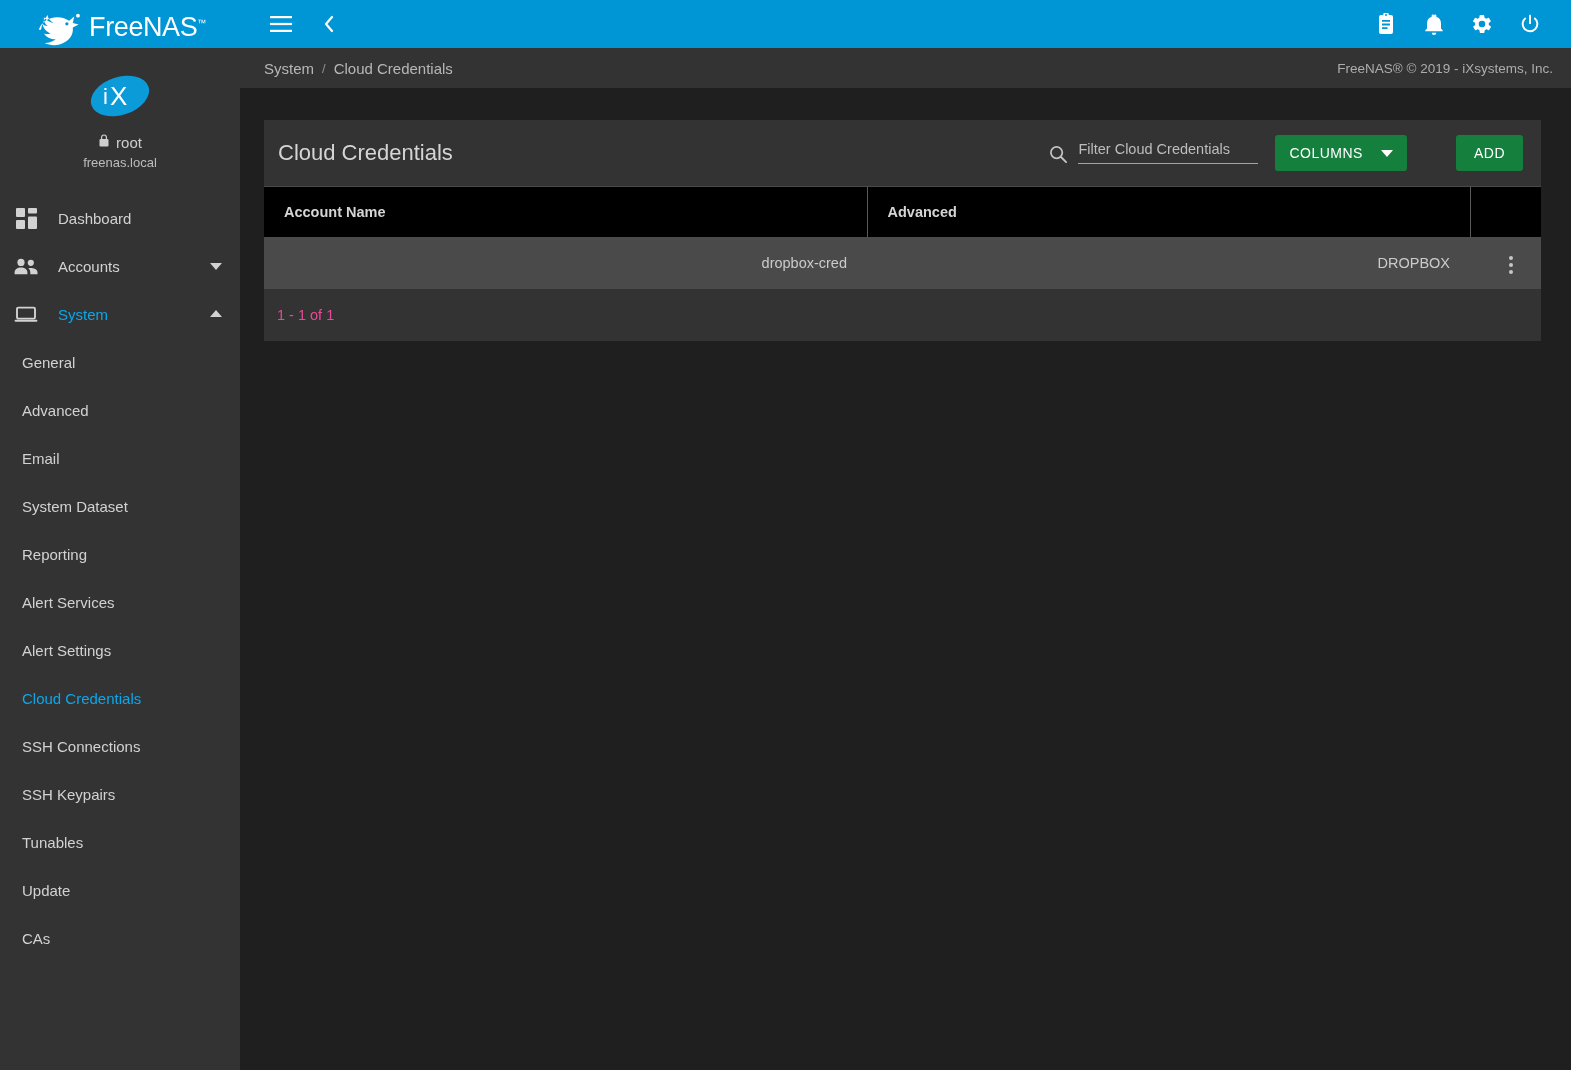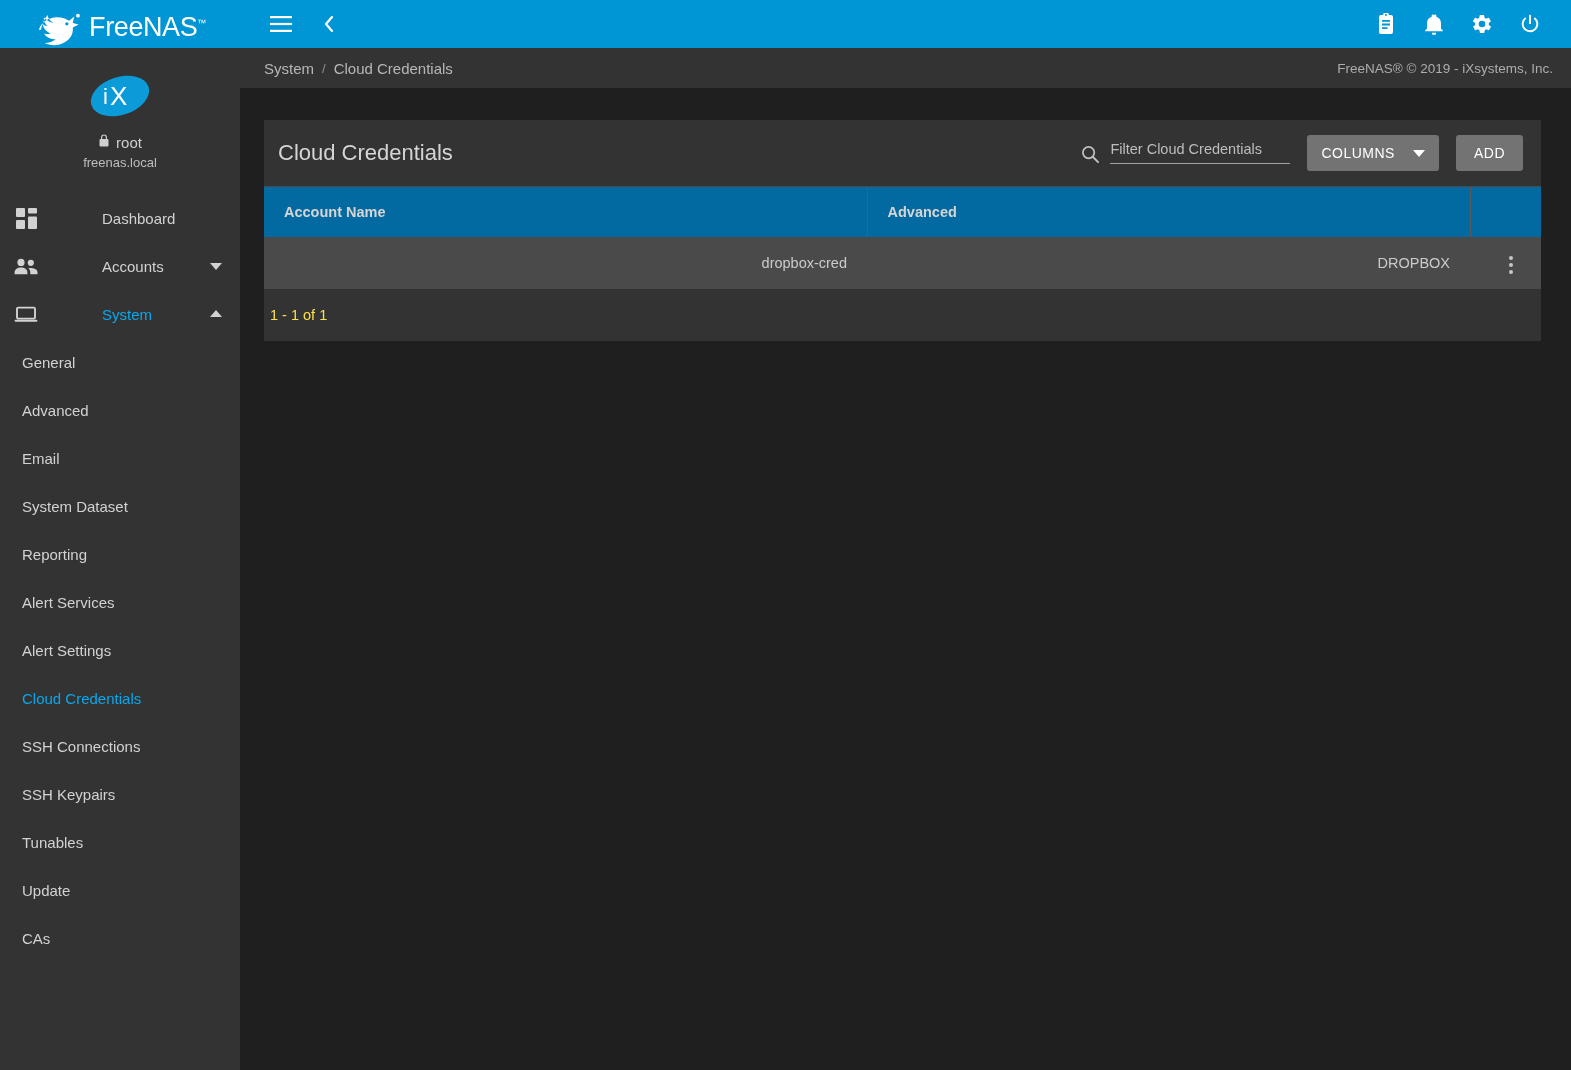--- a/index.html
+++ b/index.html
@@ -63,21 +63,21 @@
   .nav { padding-top: 8px; }
   .nav-item {
     height: 48px; display: flex; align-items: center;
     padding: 0 18px 0 14px; cursor: pointer;
     color: #d2d2d2; font-size: 15px;
   }
   .nav-item .nav-ic {
     width: 24px; height: 24px; margin-right: 20px;
     display: flex; align-items: center; justify-content: center; flex: 0 0 24px;
   }
-  .nav-item .nav-label { flex: 1; white-space: nowrap; margin-left: 44px; }
+  .nav-item .nav-label { flex: 1; white-space: nowrap; }
   .nav-item.active { color: #0aa7ec; }
   .nav-item.active .nav-ic svg { fill: #d2d2d2; }
   .chev { width: 12px; height: 8px; flex: 0 0 12px; }
 
   .sub-item {
     height: 48px; display: flex; align-items: center;
     padding-left: 22px; cursor: pointer;
     color: #d2d2d2; font-size: 15px; white-space: nowrap;
   }
   .sub-item.active { color: #0aa7ec; }
@@ -106,47 +106,47 @@
   .search-field {
     width: 180px; border-bottom: 1px solid #a3a3a3;
     padding-bottom: 5px;
   }
   .search-field input {
     width: 100%; background: transparent; border: none; outline: none;
     color: #cfcfcf; font-size: 14.5px; font-family: "Liberation Sans", sans-serif;
   }
   .search-field input::placeholder { color: #bdbdbd; opacity: 1; }
   .btn {
-    background: #737373; color: #ffffff; border: none;
+    background: #15803d; color: #ffffff; border: none;
     height: 36px; border-radius: 3px; cursor: pointer;
     font-size: 14px; letter-spacing: 0.5px; font-weight: 500;
     font-family: "Liberation Sans", sans-serif;
     display: flex; align-items: center; justify-content: center;
   }
   .btn-columns { padding: 0 14px; gap: 18px; }
-  .btn-add { padding: 0 18px; }
+  .btn-add { padding: 0 18px; margin-left: 32px; }
 
   table.grid { width: 100%; border-collapse: collapse; table-layout: fixed; }
   table.grid th {
     text-align: left; color: #d5d5d5; font-size: 14.5px; font-weight: 700;
-    height: 50px; padding: 0 20px; background: #0369a1;
+    height: 50px; padding: 0 20px; background: #000000;
     border-top: 1px solid #4a4a4a;
   }
   th.col-provider { border-left: 1px solid #5a5a5a; }
   th.col-actions { border-left: 1px solid #5a5a5a; }
   table.grid td {
     color: #cbcbcb; font-size: 14.5px; height: 52px; padding: 0 20px;
     background: #4a4a4a;
     text-align: right;
   }
   tr.row-selected td:last-child { background: #4a4a4a; }
   td.cell-actions { text-align: right; padding-right: 14px; }
   .dots { display: inline-flex; flex-direction: column; gap: 3px; cursor: pointer; padding: 5px 8px; }
   .dots i { width: 4px; height: 4px; background: #c6c6c6; border-radius: 50%; display: block; }
-  .pager { height: 52px; display: flex; align-items: center; padding: 0 6px; color: #fde047; font-size: 14.5px; }
+  .pager { height: 52px; display: flex; align-items: center; padding: 0 6px; color: #ec4899; font-size: 14.5px; margin-left: 7px; }
 </style>
 </head>
 <body>
 
 <div class="topbar">
   <div class="brand">
     <svg class="brand-logo" viewBox="0 0 64 46">
       <path fill="#ffffff" d="M6 24c3-10 13-17 25-17 7 0 12 2 16 5l7-6-2 9 8 2-8 4c1 8-3 16-11 20-8 5-19 5-27 1 6 0 11-2 15-5-7 0-13-3-16-8 3 1 6 1 9 0-6-2-10-7-11-13 2 2 4 3 7 3-4-3-6-8-5-12 3 4 8 7 13 8-5-3-8-7-8-11-4 5-8 12-9 20z"></path>
       <circle fill="#0095d5" cx="44" cy="16" r="2.2"></circle>
       <circle fill="#ffffff" cx="59" cy="5" r="2.6"></circle>

